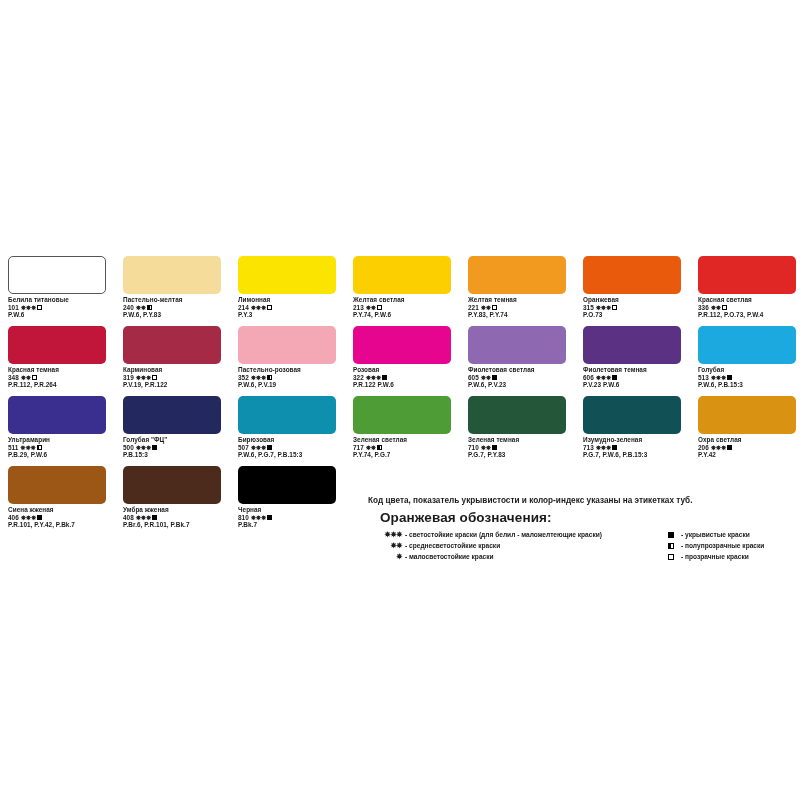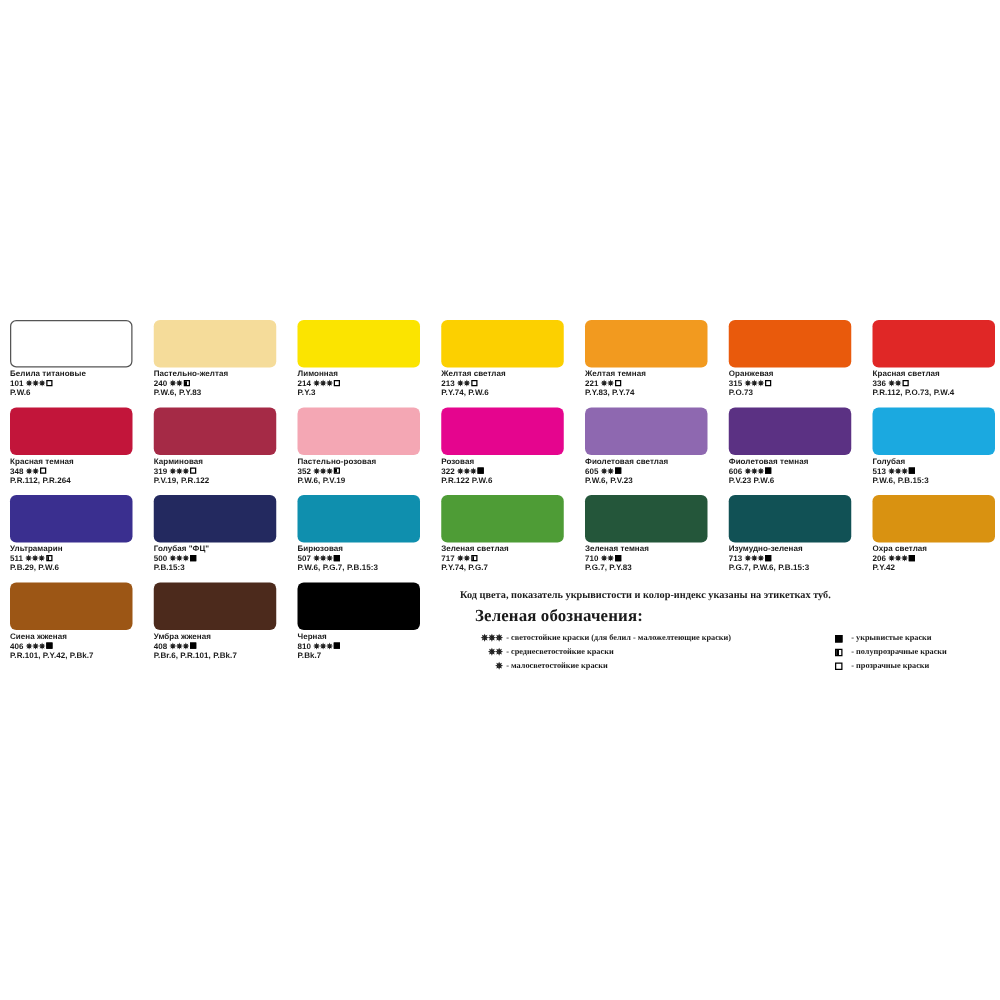--- a/index.html
+++ b/index.html
@@ -79,23 +79,22 @@
     margin-left: 1px;
     background: #fff;
   }
   .om.full { background: #000; }
   .om.half { background: linear-gradient(90deg,#000 0 50%,#fff 50% 100%); }
   .om.empty { background: #fff; }
   
   #legend {
     position: absolute;
     left: 368px;
-    top: 470px;
+    top: 495px;
     width: 428px;
-    font-family: Liberation Serif, serif;
   }
   #legend-note {
     font-size: 8.2px;
     font-weight: bold;
     line-height: 11px;
     letter-spacing: 0.02px;
     white-space: nowrap;
   }
   #legend-title {
     margin-top: 4px;
@@ -349,21 +348,21 @@
             <span class="nm">Черная</span>
             <span class="codeline"><span>810 </span><span class="stars">✵✵✵</span><span class="om full"></span></span>
             <span class="ci">P.Bk.7</span>
           </div>
         </div>
       </div>
     </div>
 
   <div id="legend">
     <div id="legend-note">Код цвета, показатель укрывистости и колор-индекс указаны на этикетках туб.</div>
-    <div id="legend-title">Зеленая обозначения:</div>
+    <div id="legend-title">Оранжевая обозначения:</div>
     <div id="legend-cols">
       <div id="legend-left">
           <div class="lrow">
             <span class="sym">✵✵✵</span>
             <span class="txt">- светостойкие краски (для белил - маложелтеющие краски)</span>
           </div>
           <div class="lrow">
             <span class="sym">✵✵</span>
             <span class="txt">- среднесветостойкие краски</span>
           </div>

